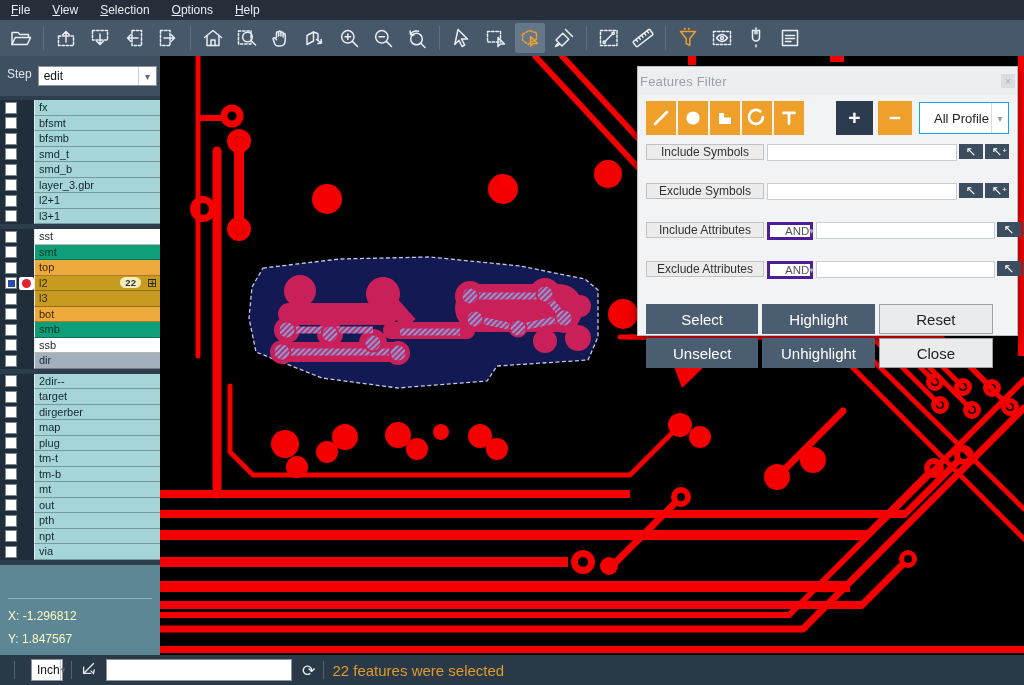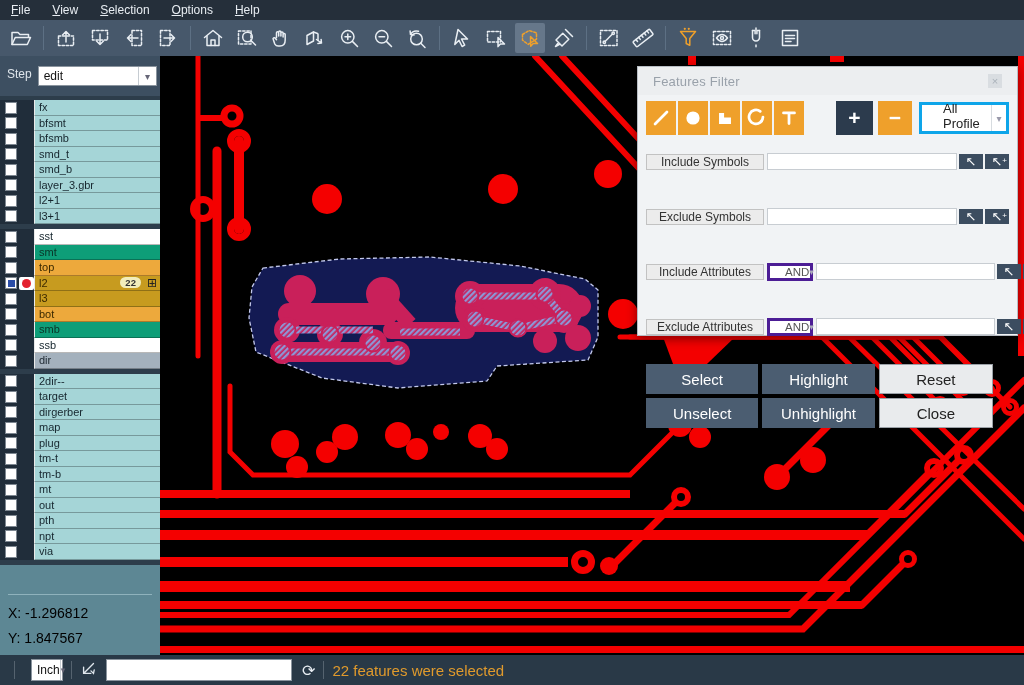--- a/index.html
+++ b/index.html
@@ -50,43 +50,43 @@
   .row-teal{background:var(--teal_row)} .row-white{background:var(--white_row)}
   .row-green{background:var(--green_row);color:#0a3226}
   .row-amber{background:var(--amber_row);color:#3c2a00}
   .row-gold{background:var(--gold_row);color:#3c2a00}
   .row-gray{background:var(--gray_row);color:#1d2730}
   .badge{margin-left:auto;background:#f2edbb;border-radius:7px;font-size:9.5px;font-weight:bold;color:#333;
          padding:0 5px;height:11px;line-height:11px}
   .gridicon{font-size:12px;color:#222;margin:0 3px 0 6px;line-height:1}
   #coords{flex:1;background:var(--sidebar_bottom);padding:0 8px;display:flex;flex-direction:column;justify-content:flex-end}
   #coords .sep{border-top:1px solid #8fb2bc;margin-bottom:10px}
-  #coords div.cv{color:#000000;font-size:14px;margin-bottom:9px}
+  #coords div.cv{color:#fef9c3;font-size:12px;margin-bottom:9px}
   
   #canvas{position:absolute;left:160px;top:56px;width:864px;height:599px;background:#000}
   
   #dialog{position:absolute;left:637px;top:66px;width:381px;height:270px;background:var(--dialog_bg);
           border:1px solid #b7bdc4;box-shadow:0 3px 10px rgba(0,0,0,.45);font-size:12.5px}
-  #dlg-title{height:28px;background:var(--dialog_title_bg);display:flex;align-items:center;padding:0 15px;
+  #dlg-title{height:28px;background:var(--dialog_title_bg);display:flex;align-items:center;padding:0 2px;
              color:#99a1aa;font-size:13px;letter-spacing:.2px}
   #dlg-close{margin-left:auto;width:14px;height:14px;background:#d9dde1;color:#aab2ba;font-size:11px;
              display:flex;align-items:center;justify-content:center;line-height:1}
   #dlg-body{padding:6px 8px 8px}
   #shape-row{display:flex;align-items:center;margin-bottom:9px}
   .sbtn{width:30px;height:34px;background:var(--orange);margin-right:2px;display:flex;align-items:center;justify-content:center}
   .sbtn svg{width:22px;height:22px}
   #add-btn{width:37px;height:34px;background:var(--navy_btn);color:#fff;font-size:21px;font-weight:bold;
            display:flex;align-items:center;justify-content:center;margin-left:30px}
   #remove-btn{width:34px;height:34px;background:var(--orange);color:#fff;font-size:21px;font-weight:bold;
            display:flex;align-items:center;justify-content:center;margin-left:5px}
-  #profile-combo{margin-left:auto;width:90px;height:32px;background:#fff;border:3px solid #0ea5e9;display:flex;
-           align-items:flex-end;font-size:13px;color:#222;padding-left:21px}
+  #profile-combo{margin-left:auto;width:90px;height:32px;background:#fff;border:1px solid #0ea5e9;display:flex;
+           align-items:center;font-size:13px;color:#222;padding-left:14px}
   #profile-combo .chev{margin-left:auto;border-left:1px solid #d7dce0;width:17px;height:100%;display:flex;
            align-items:center;justify-content:center;color:#99a;font-size:10px}
-  .frow{display:flex;align-items:center;height:35px;margin-bottom:20px}
+  .frow{display:flex;align-items:flex-start;height:35px;margin-bottom:4px}
   .flabel{width:118px;background:#ececec;border:1px solid #c2c2c2;display:flex;align-items:center;
           justify-content:center;color:#333;font-size:12px;flex:none}
   .fop{width:46px;background:#fff;border:3px solid #4c1d95;margin-left:3px;display:flex;align-items:center;
        font-size:11.5px;color:#555;padding-left:15px;flex:none}
   .fop .chev{margin-left:auto;color:#aab;font-size:9px;padding-right:3px}
   .ffield{flex:1;background:#fff;border:1px solid #c8cdd2;margin-left:3px}
   .abtn{width:24px;background:#3c4d60;color:#fff;margin-left:2px;display:flex;align-items:center;
         justify-content:center;font-size:13px;flex:none;position:relative}
   .abtn sup{font-size:8px;position:absolute;top:2px;right:2px}
   #action-grid{margin-top:8px}

